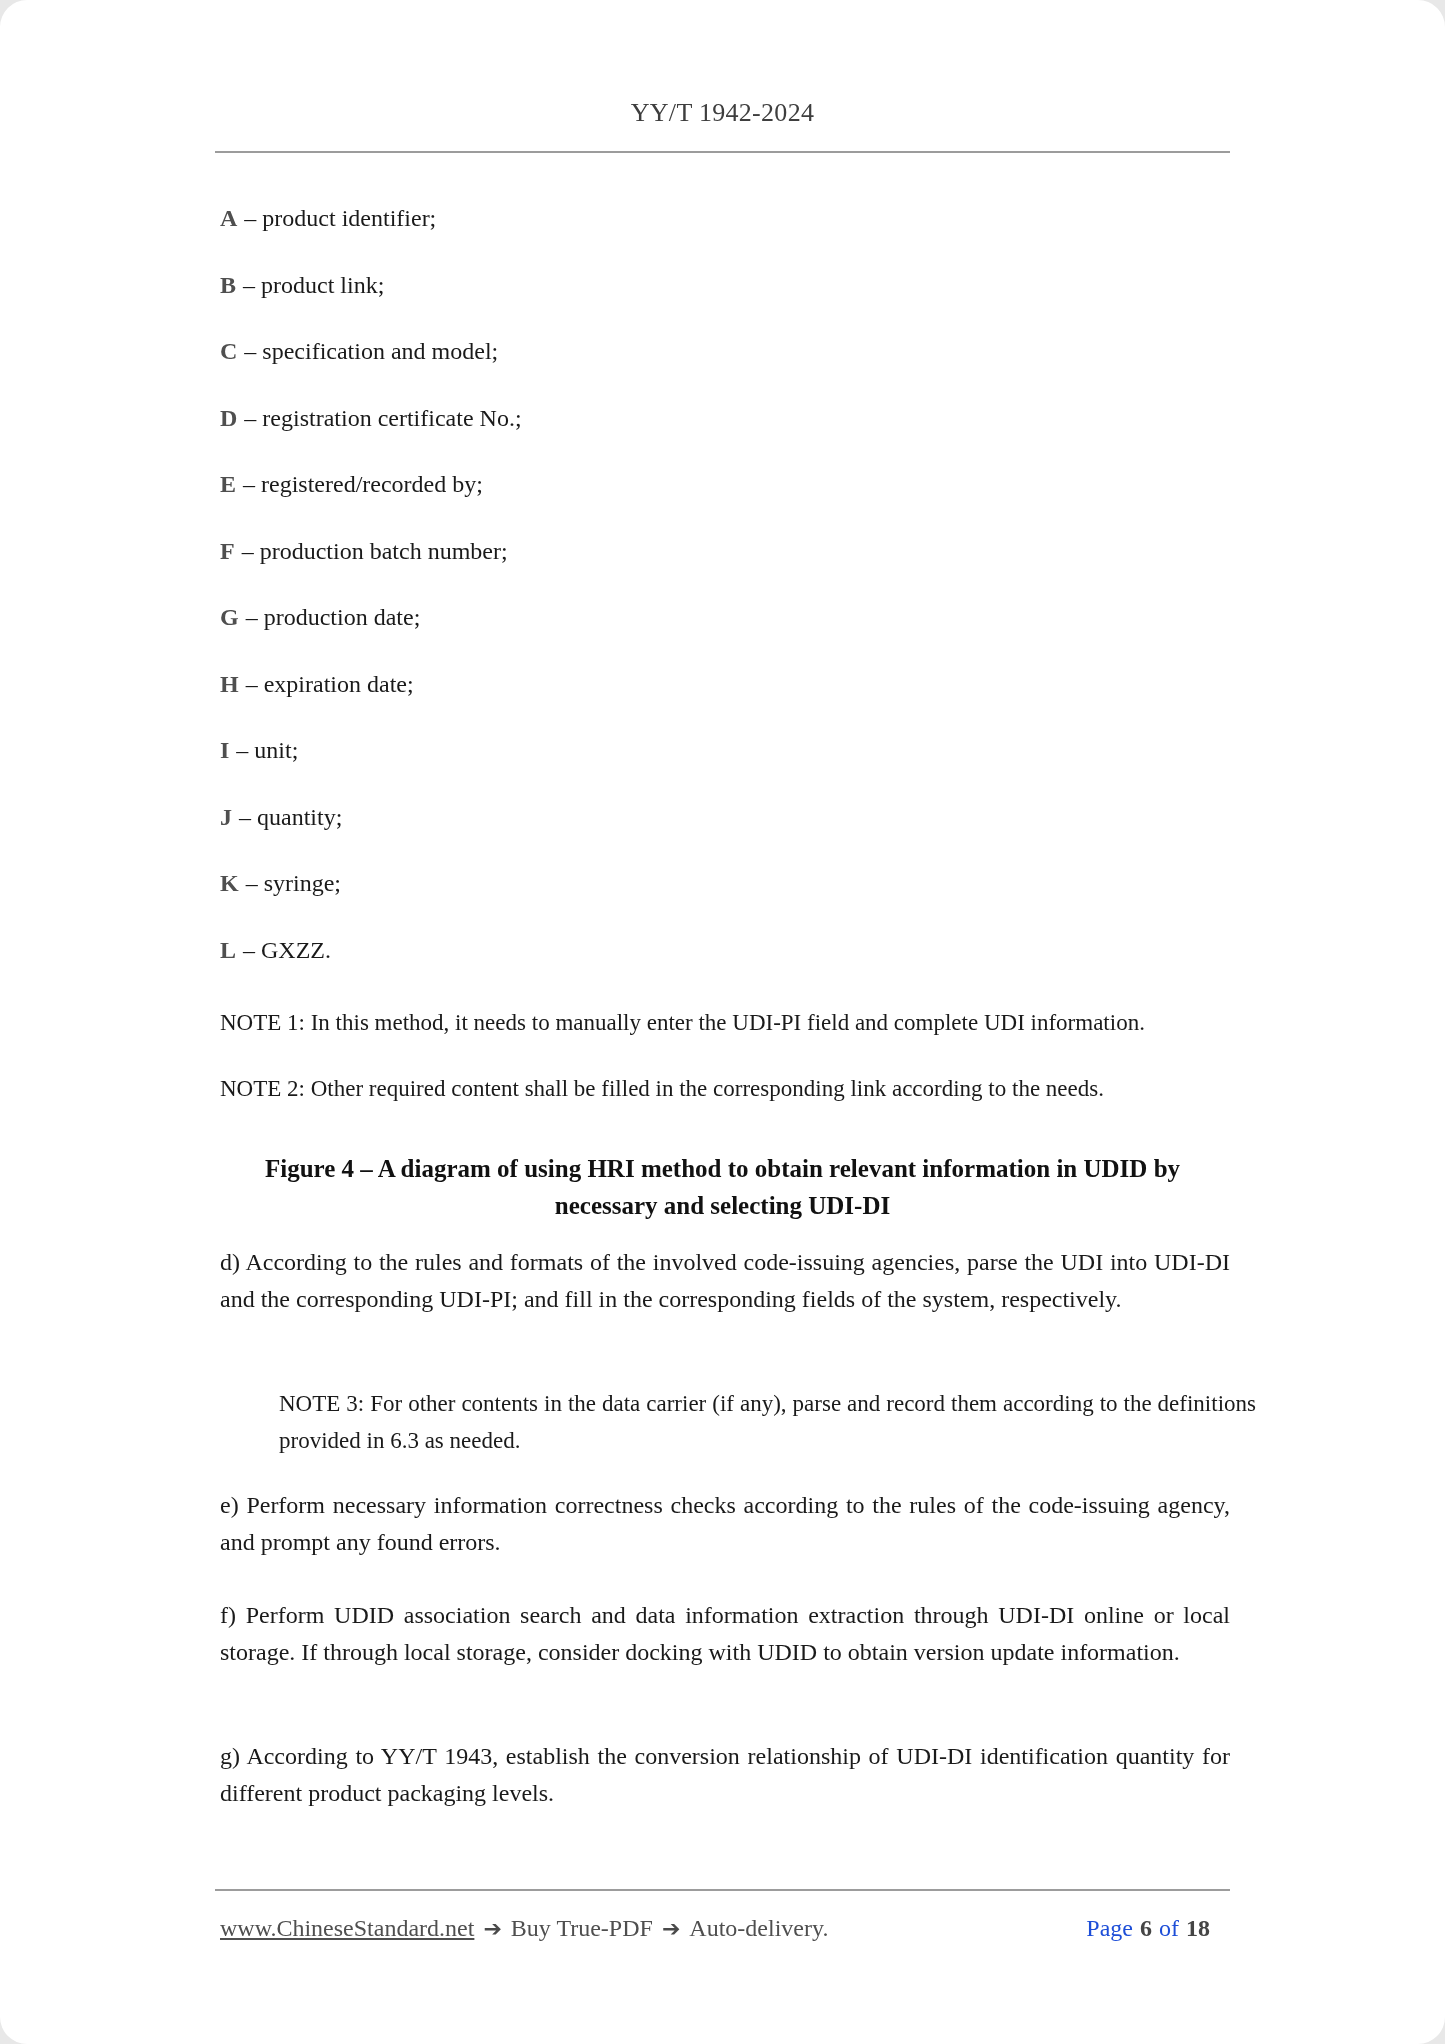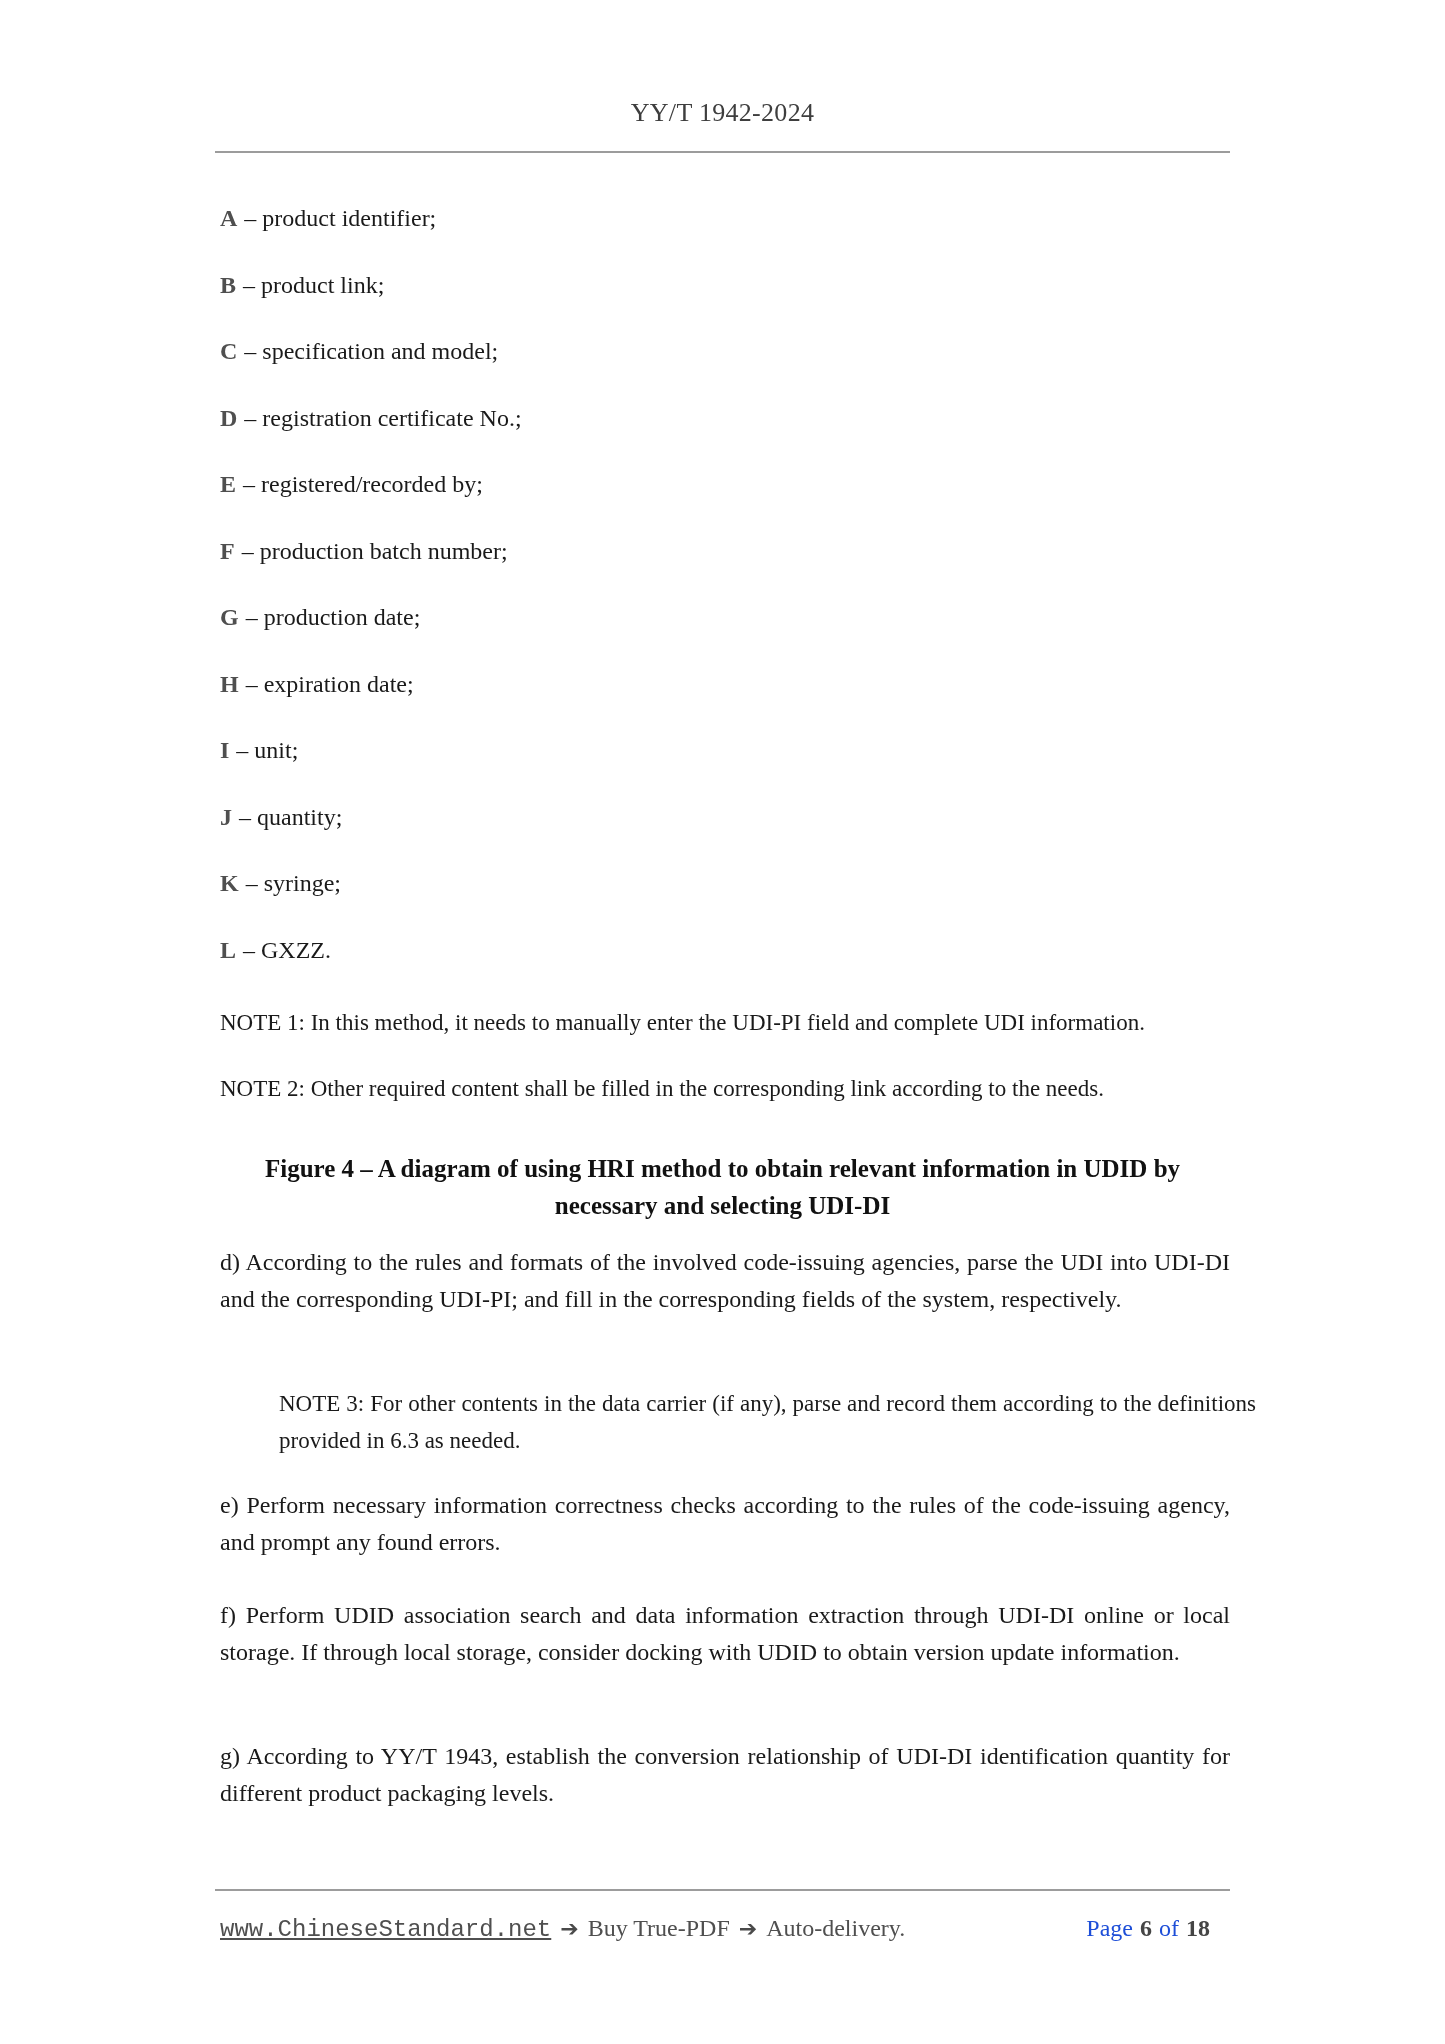--- a/index.html
+++ b/index.html
@@ -5,20 +5,21 @@
   html, body { margin: 0; padding: 0; background: #e8e8e8; }
   .page {
     position: relative;
     width: 1445px;
     height: 2044px;
     margin: 0 auto;
     background: #ffffff;
     font-family: "Liberation Serif", "DejaVu Serif", serif;
     color: #1a1a1a;
     overflow: hidden;
+    border-radius: 27px;
   }
   .header-title {
     position: absolute;
     top: 98px; left: 215px; width: 1015px;
     text-align: center;
     font-size: 26px;
     line-height: 30px;
     color: #3e3e3e;
     letter-spacing: 0.3px;
   }
@@ -102,21 +103,20 @@
     align-items: baseline;
     font-size: 24px;
     line-height: 36px;
     color: #4f4f4f;
   }
   .footer-left span { vertical-align: baseline; }
   .site-link {
     text-decoration: underline;
     color: #4f4f4f;
     cursor: pointer;
-    font-family: Liberation Mono, monospace;
   }
   .arrow-icon {
     margin: 0 9px;
     font-family: "DejaVu Sans", sans-serif;
     font-size: 22px;
     color: #4a4a4a;
   }
   .footer-right { padding-right: 13px; }
   .footer-right .pg-num {
     font-weight: bold;

